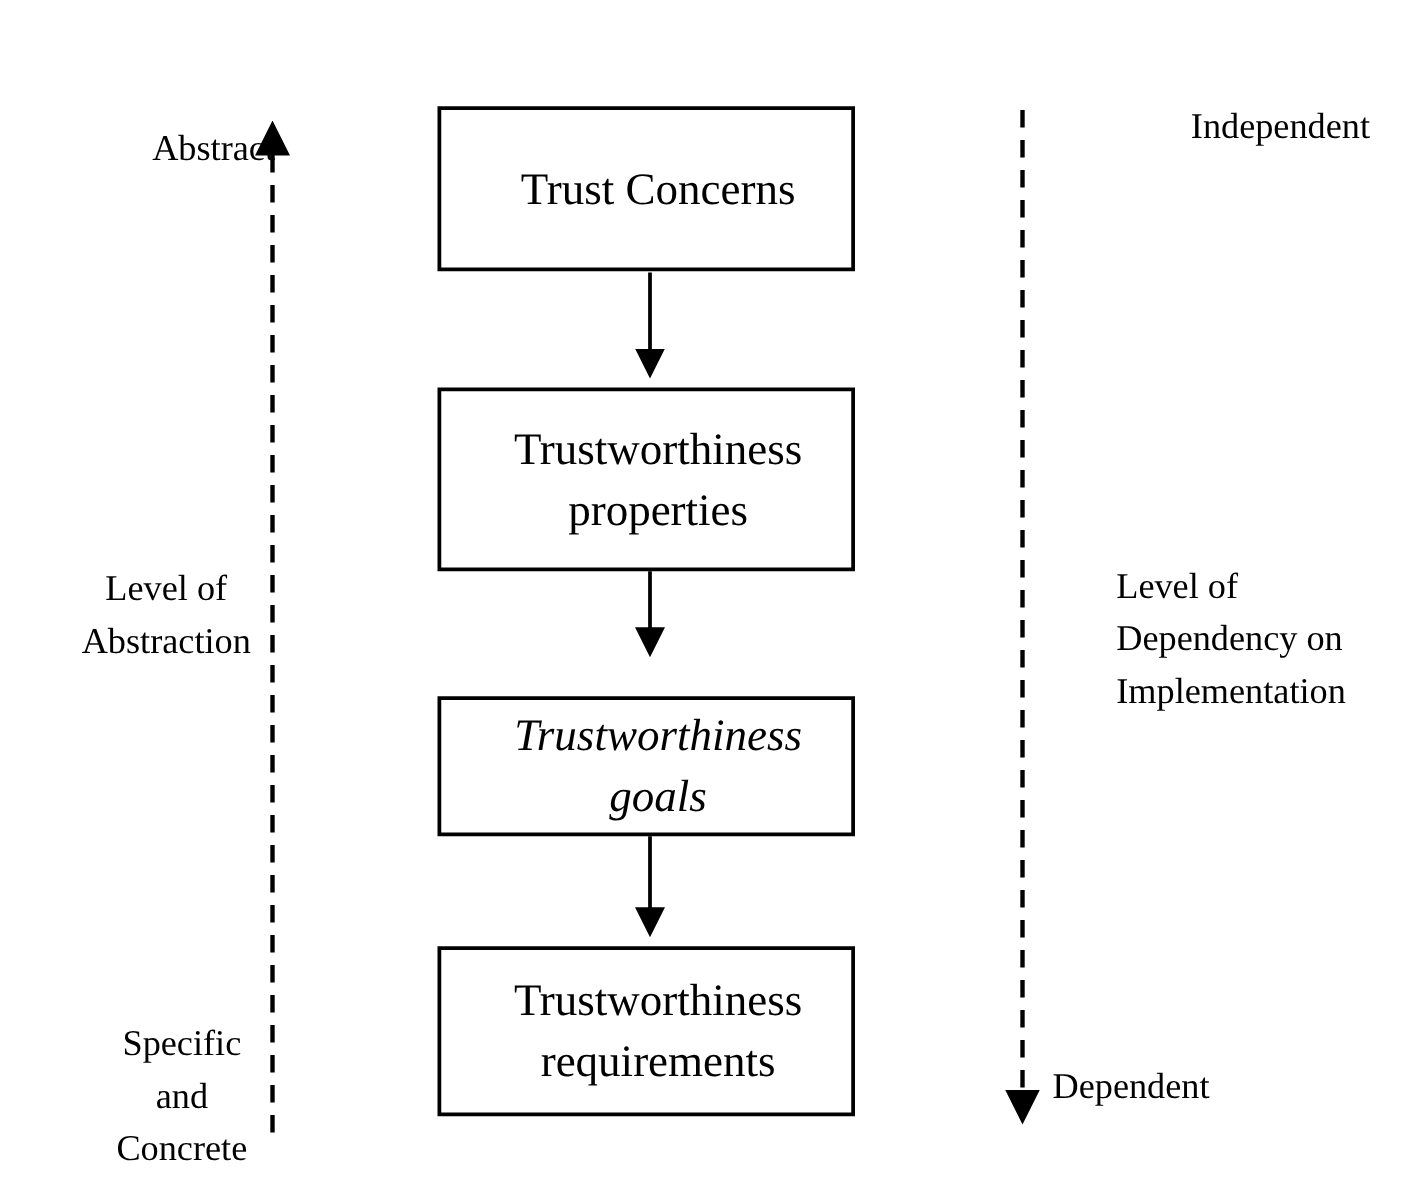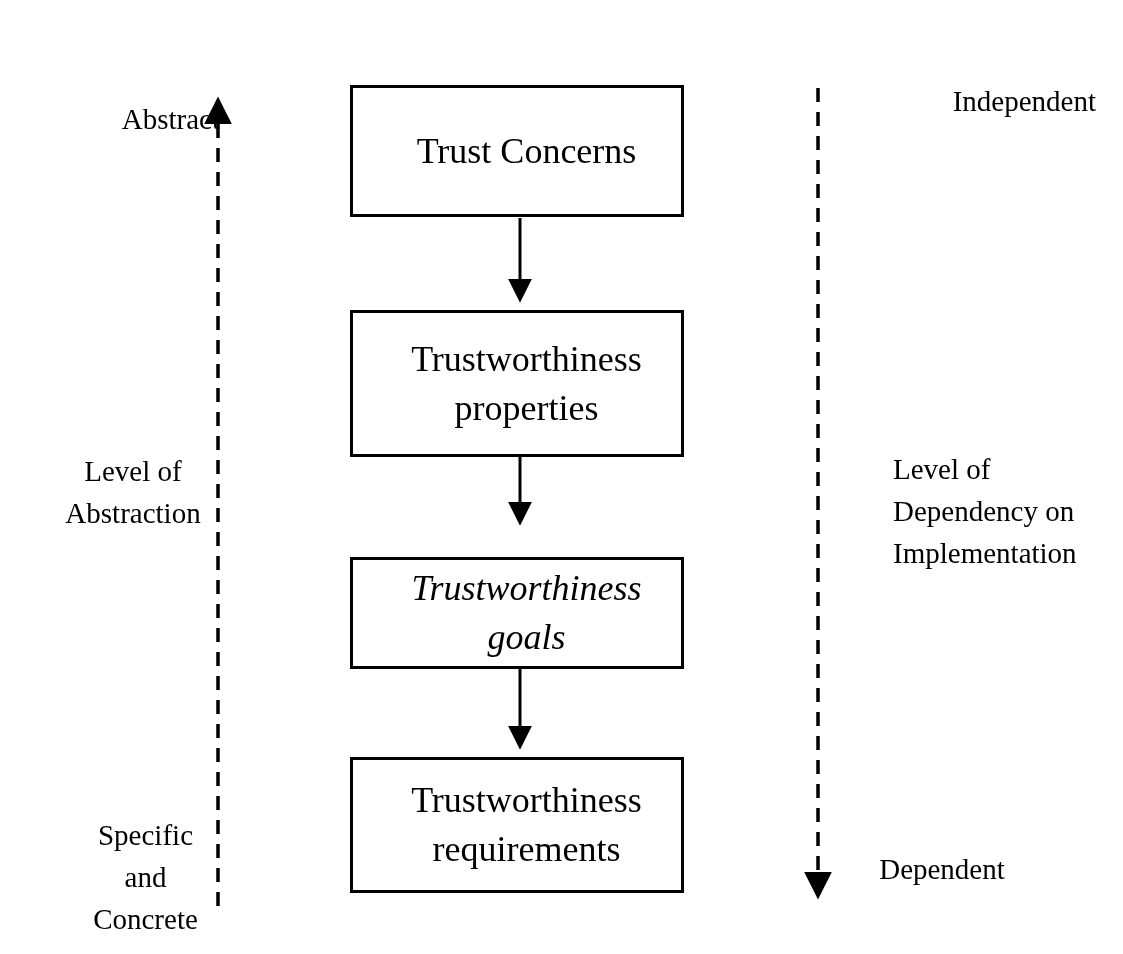--- a/index.html
+++ b/index.html
@@ -44,21 +44,21 @@
     position: absolute;
     font-size: 29px;
     line-height: 1.45;
     white-space: pre-line;
   }
   .label-abstract      { left: 50px;  top: 98px;  width: 170px; text-align: right; }
   .label-left-mid      { left: 38px;  top: 450px; width: 190px; text-align: center; }
   .label-left-bottom   { left: 58px;  top: 786px; width: 175px; text-align: center; margin-top: 28px; }
   .label-independent   { left: 866px; top: 80px;  width: 230px; text-align: right; }
   .label-right-mid     { left: 893px; top: 448px; width: 220px; text-align: left; }
-  .label-dependent     { left: 842px; top: 848px; width: 200px; text-align: center; }
+  .label-dependent     { left: 842px; top: 848px; width: 200px; text-align: left; }
 </style>
 </head>
 <body>
 
 <div class="canvas">
 
   <svg class="arrows" width="1123" height="954" viewBox="0 0 1123 954">
     <defs>
       <marker id="arrowhead" viewBox="0 0 10 10" refX="8" refY="5" markerWidth="8" markerHeight="8" orient="auto-start-reverse">
         <path d="M 0 0 L 10 5 L 0 10 z" fill="#000000"></path>

